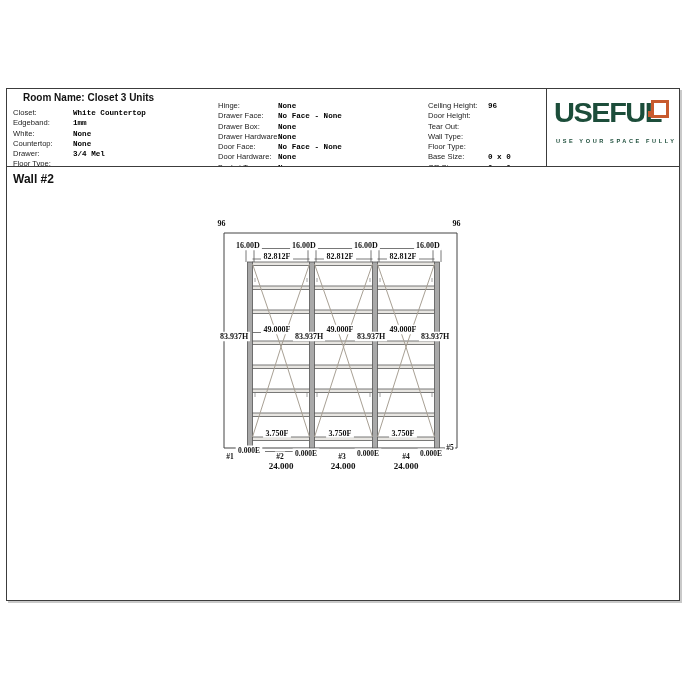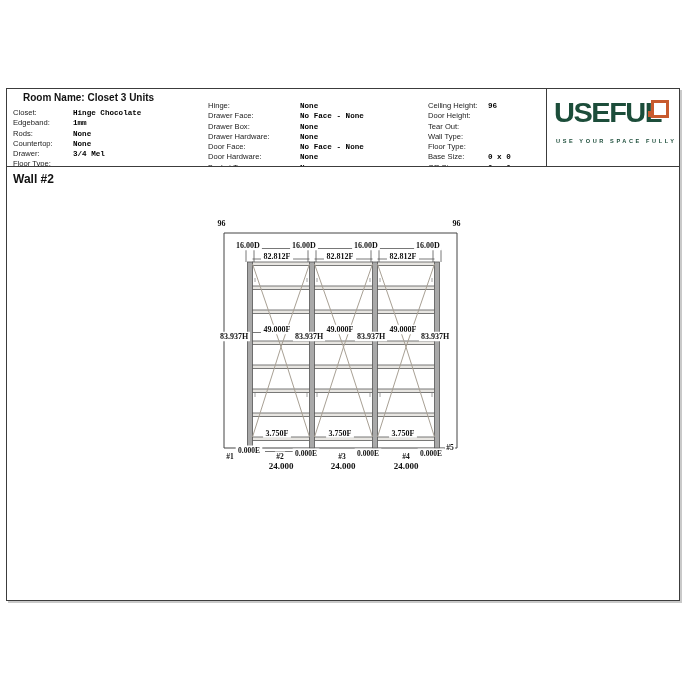--- a/index.html
+++ b/index.html
@@ -7,42 +7,42 @@
         font-family:"Liberation Sans",sans-serif;color:#111;}
   .box{position:absolute;border:1.6px solid #3c3c3c;background:#fff;box-shadow:2px 2px 0 #c9c9c9;}
   #header-box{left:6px;top:88px;width:672px;height:78px;}
   #wall-box{left:6px;top:166px;width:672px;height:433px;}
   #room-title{position:absolute;left:16px;top:3px;font-size:10px;font-weight:bold;}
   .hcol{position:absolute;top:0;}
   .hrow{height:10.3px;line-height:10.3px;font-size:7.6px;white-space:nowrap;}
   .hlabel{display:inline-block;color:#222;}
   .hvalue{font-weight:bold;color:#000;font-family:Liberation Mono, monospace;}
   #hcol1{left:6px;top:19px;}  #hcol1 .hlabel{width:60px;}
-  #hcol2{left:201px;top:12px;} #hcol2 .hlabel{width:92px;}
+  #hcol2{left:201px;top:12px;} #hcol2 .hlabel{width:60px;margin-left:10px;}
   #hcol3{left:421px;top:12px;} #hcol3 .hlabel{width:60px;}
   #logo-cell{position:absolute;left:539px;top:0;width:133px;height:78px;border-left:1px solid #3c3c3c;}
   #logo-text{position:absolute;left:7px;top:8px;font-size:29px;font-weight:bold;
              letter-spacing:-1.5px;transform:scaleY(0.95);transform-origin:left top;}
   #logo-icon{position:absolute;left:104px;top:11px;width:12px;height:12px;border:3.2px solid;}
   #logo-icon-notch{position:absolute;left:101px;top:22px;width:6px;height:6px;}
   #logo-tagline{position:absolute;left:9px;top:49px;font-size:5.6px;font-weight:bold;letter-spacing:2.6px;white-space:nowrap;}
   #wall-label{position:absolute;left:6px;top:5px;font-size:12px;font-weight:bold;}
   #drawing-svg{position:absolute;left:0;top:0;pointer-events:none;}
 </style>
 </head>
 <body>
 
 <div class="page">
 
   <div class="box" id="header-box">
     <div id="room-title">Room Name: Closet 3 Units</div>
     <div class="hcol" id="hcol1">
-        <div class="hrow"><span class="hlabel">Closet:</span><span class="hvalue">Hinge Chocolate</span></div>
+        <div class="hrow"><span class="hlabel">Closet:</span><span class="hvalue">White Countertop</span></div>
         <div class="hrow"><span class="hlabel">Edgeband:</span><span class="hvalue">1mm</span></div>
-        <div class="hrow"><span class="hlabel">Rods:</span><span class="hvalue">None</span></div>
+        <div class="hrow"><span class="hlabel">White:</span><span class="hvalue">None</span></div>
         <div class="hrow"><span class="hlabel">Countertop:</span><span class="hvalue">None</span></div>
         <div class="hrow"><span class="hlabel">Drawer:</span><span class="hvalue">3/4 Mel</span></div>
         <div class="hrow"><span class="hlabel">Floor Type:</span><span class="hvalue"></span></div>
       </div>
     <div class="hcol" id="hcol2">
         <div class="hrow"><span class="hlabel">Hinge:</span><span class="hvalue">None</span></div>
         <div class="hrow"><span class="hlabel">Drawer Face:</span><span class="hvalue">No Face - None</span></div>
         <div class="hrow"><span class="hlabel">Drawer Box:</span><span class="hvalue">None</span></div>
         <div class="hrow"><span class="hlabel">Drawer Hardware:</span><span class="hvalue">None</span></div>
         <div class="hrow"><span class="hlabel">Door Face:</span><span class="hvalue">No Face - None</span></div>

